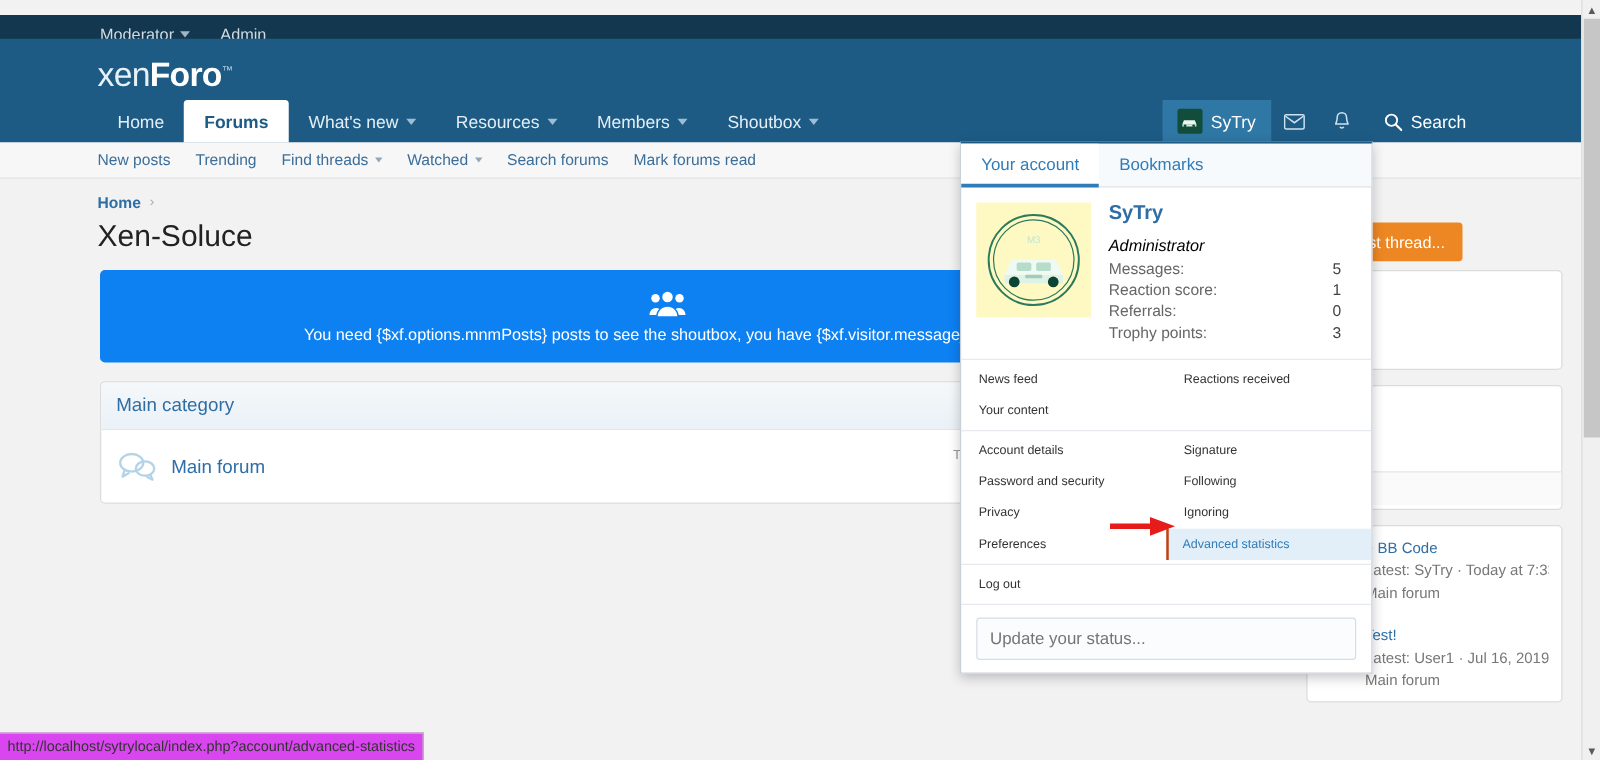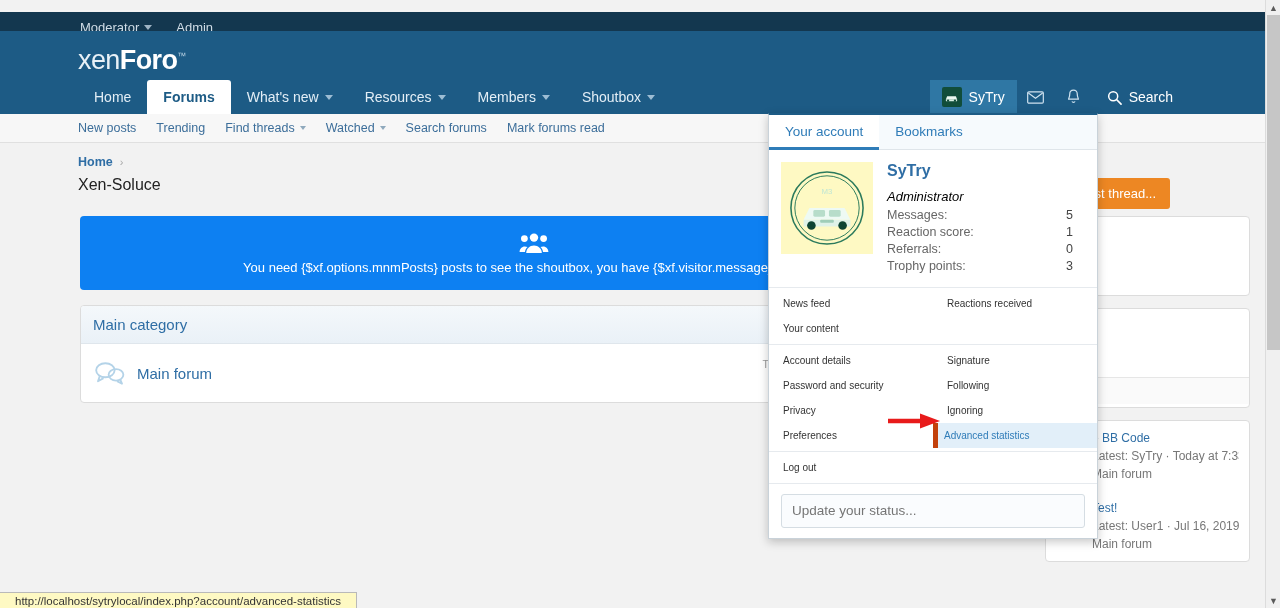--- a/index.html
+++ b/index.html
@@ -90,21 +90,21 @@
   
   .pagebody { position: absolute; top: 143px; left: 0; width: 1265px; bottom: 0; background: #f2f2f2; }
   .breadcrumb {
     position: absolute; left: 78px; top: 12px;
     font-size: 12.5px; color: #777; display: flex; align-items: center; gap: 7px;
   }
   .breadcrumb a { color: #2f6ea5; text-decoration: none; font-weight: 700; }
   .chev { color: #aaa; font-size: 11px; }
   .pagetitle {
     position: absolute; left: 78px; top: 33px;
-    font-size: 16px; color: #222; font-weight: 400;
+    font-size: 24px; color: #222; font-weight: 400;
   }
   .postthread {
     position: absolute; right: 95px; top: 35px;
     background: #ed8723; color: #ffffff; font-size: 13px;
     padding: 8px 14px; border-radius: 3px; white-space: nowrap;
   }
 
   
   .notice {
     position: absolute; left: 80px; top: 73px; width: 908px; height: 74px;
@@ -174,37 +174,37 @@
   .acct-stat { display: flex; justify-content: space-between; font-size: 12.5px; color: #666; line-height: 1.35; }
   .acct-stat .v { color: #444; }
   .menu-group { border-bottom: 1px solid #e6eaee; padding: 3px 0; }
   .menu-row { display: flex; }
   .menu-cell {
     width: 50%; font-size: 10px; color: #333; padding: 7px 14px; position: relative;
   }
   .menu-cell.link { color: #333; }
   .menu-cell.empty { visibility: hidden; }
   .menu-cell.hl {
-    background: #e2eff9; color: #2f7cb8; border-left: 5px solid #c2410c; padding-left: 6px;
+    background: #e2eff9; color: #2f7cb8; border-left: 2px solid #c2410c; padding-left: 11px;
   }
   .status-wrap { padding: 10px 12px; }
   .status-input {
     width: 100%; height: 34px; border: 1px solid #d5dde3; border-radius: 3px;
     background: #fafcfe; color: #a5a5a5; font-size: 13.5px; padding: 0 10px;
     font-family: "Liberation Sans", sans-serif;
   }
 
   
   .arrow { position: absolute; left: 888px; top: 413px; z-index: 60; }
 
   
   .statusbar {
-    position: absolute; left: 0; bottom: 0; height: 16px;
-    background: #fef9c3; border: 1px solid #b9b9b9; border-left: none; border-bottom: none;
-    display: flex; align-items: center; padding: 0 15px;
+    position: absolute; left: 0; bottom: 0; height: 22px;
+    background: #d946ef; border: 1px solid #b9b9b9; border-left: none; border-bottom: none;
+    display: flex; align-items: center; padding: 0 6px;
     font-size: 11.5px; color: #333; z-index: 70;
   }
 
   
   .sb { position: absolute; right: 0; top: 0; width: 15px; height: 608px; background: #f0f0f0; border-left: 1px solid #dcdcdc; }
   .sb-thumb { position: absolute; left: 1px; top: 15px; width: 13px; height: 335px; background: #c6c6c6; }
   .sb-arrow { position: absolute; left: 0; width: 15px; height: 15px; display: flex; align-items: center; justify-content: center; color: #5a5a5a; font-size: 9px; }
 </style>
 </head>
 <body>

